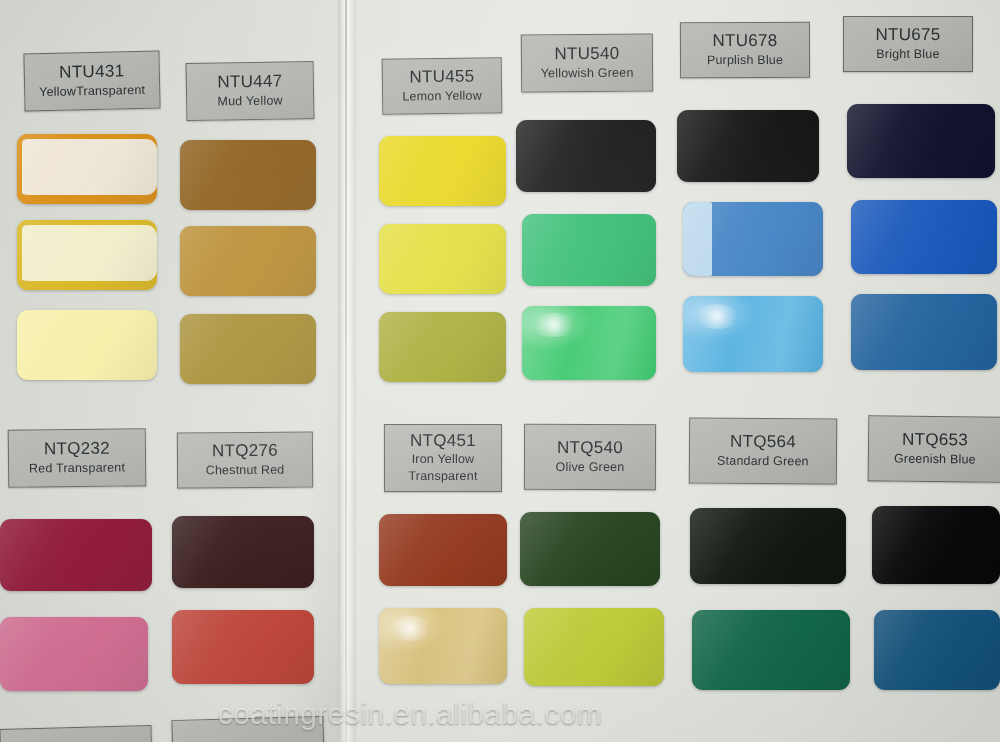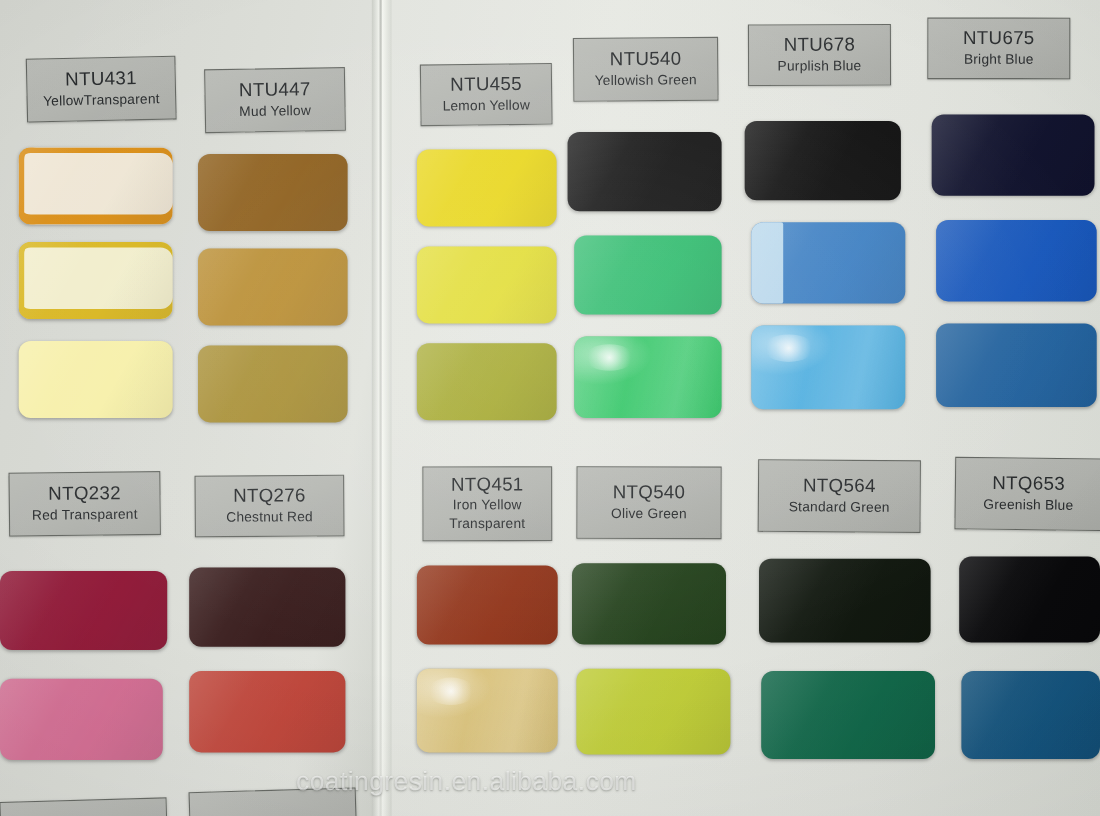--- a/index.html
+++ b/index.html
@@ -52,22 +52,22 @@
     background:linear-gradient(120deg,rgba(255,255,255,.16) 0%,rgba(255,255,255,.03) 34%,rgba(255,255,255,0) 60%,rgba(0,0,0,.07) 100%);}
   .chip .metal{position:absolute;inset:0;border-radius:11px;
     background:
       radial-gradient(ellipse 55% 60% at 18% 22%,rgba(255,255,255,.46),rgba(255,255,255,0) 62%),
       linear-gradient(102deg,rgba(255,255,255,.26) 0%,rgba(255,255,255,.04) 38%,rgba(255,255,255,.17) 70%,rgba(0,0,0,.05) 100%);}
   .chip .hotspot{position:absolute;border-radius:50%;
     background:radial-gradient(circle,rgba(255,255,255,.85) 0%,rgba(255,255,255,.25) 45%,rgba(255,255,255,0) 75%);}
   .chip .patch{position:absolute;border-radius:11px 2px 2px 11px;}
 
   
-  .watermark{position:absolute;left:18px;top:697px;width:812px;
-    text-align:center;font-size:24px;letter-spacing:.4px;
+  .watermark{position:absolute;left:4px;top:697px;width:812px;
+    text-align:center;font-size:30px;letter-spacing:.4px;
     color:rgba(255,255,255,.55);
     text-shadow:0 1px 2px rgba(90,92,88,.55);
     pointer-events:none;}
 </style>
 </head>
 <body>
 
 <div id="stage">
 
   <div class="page left"></div>

